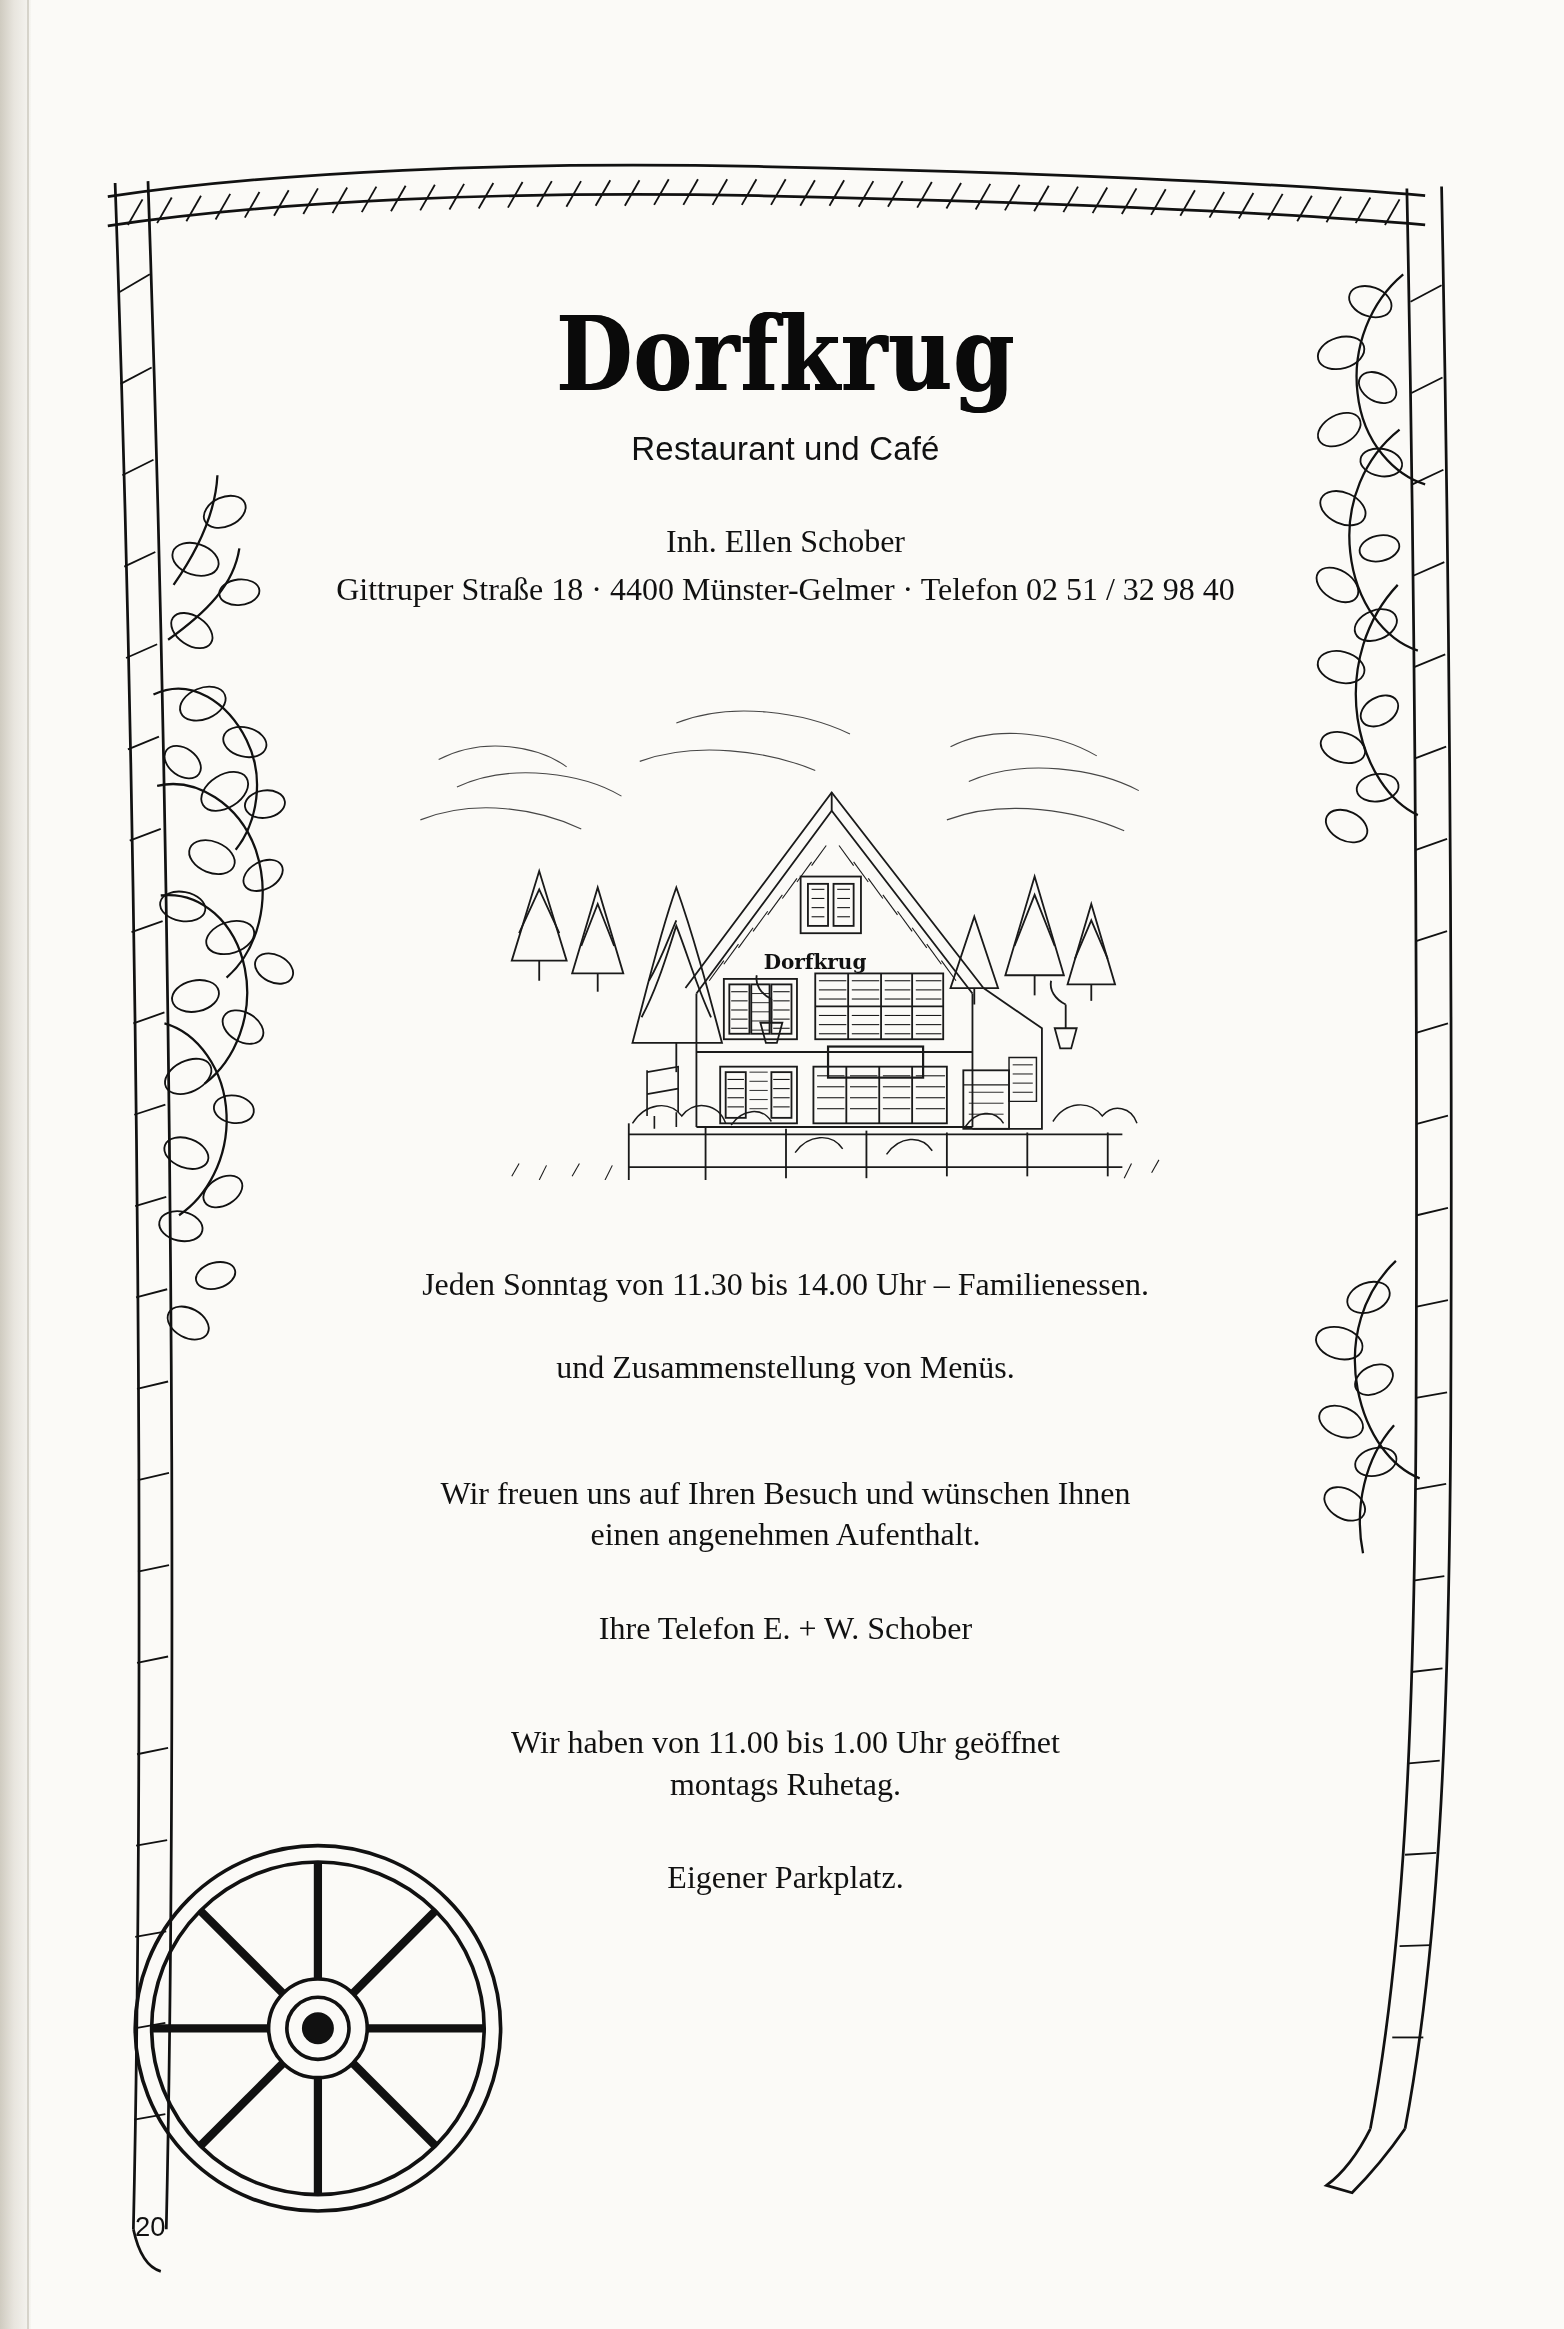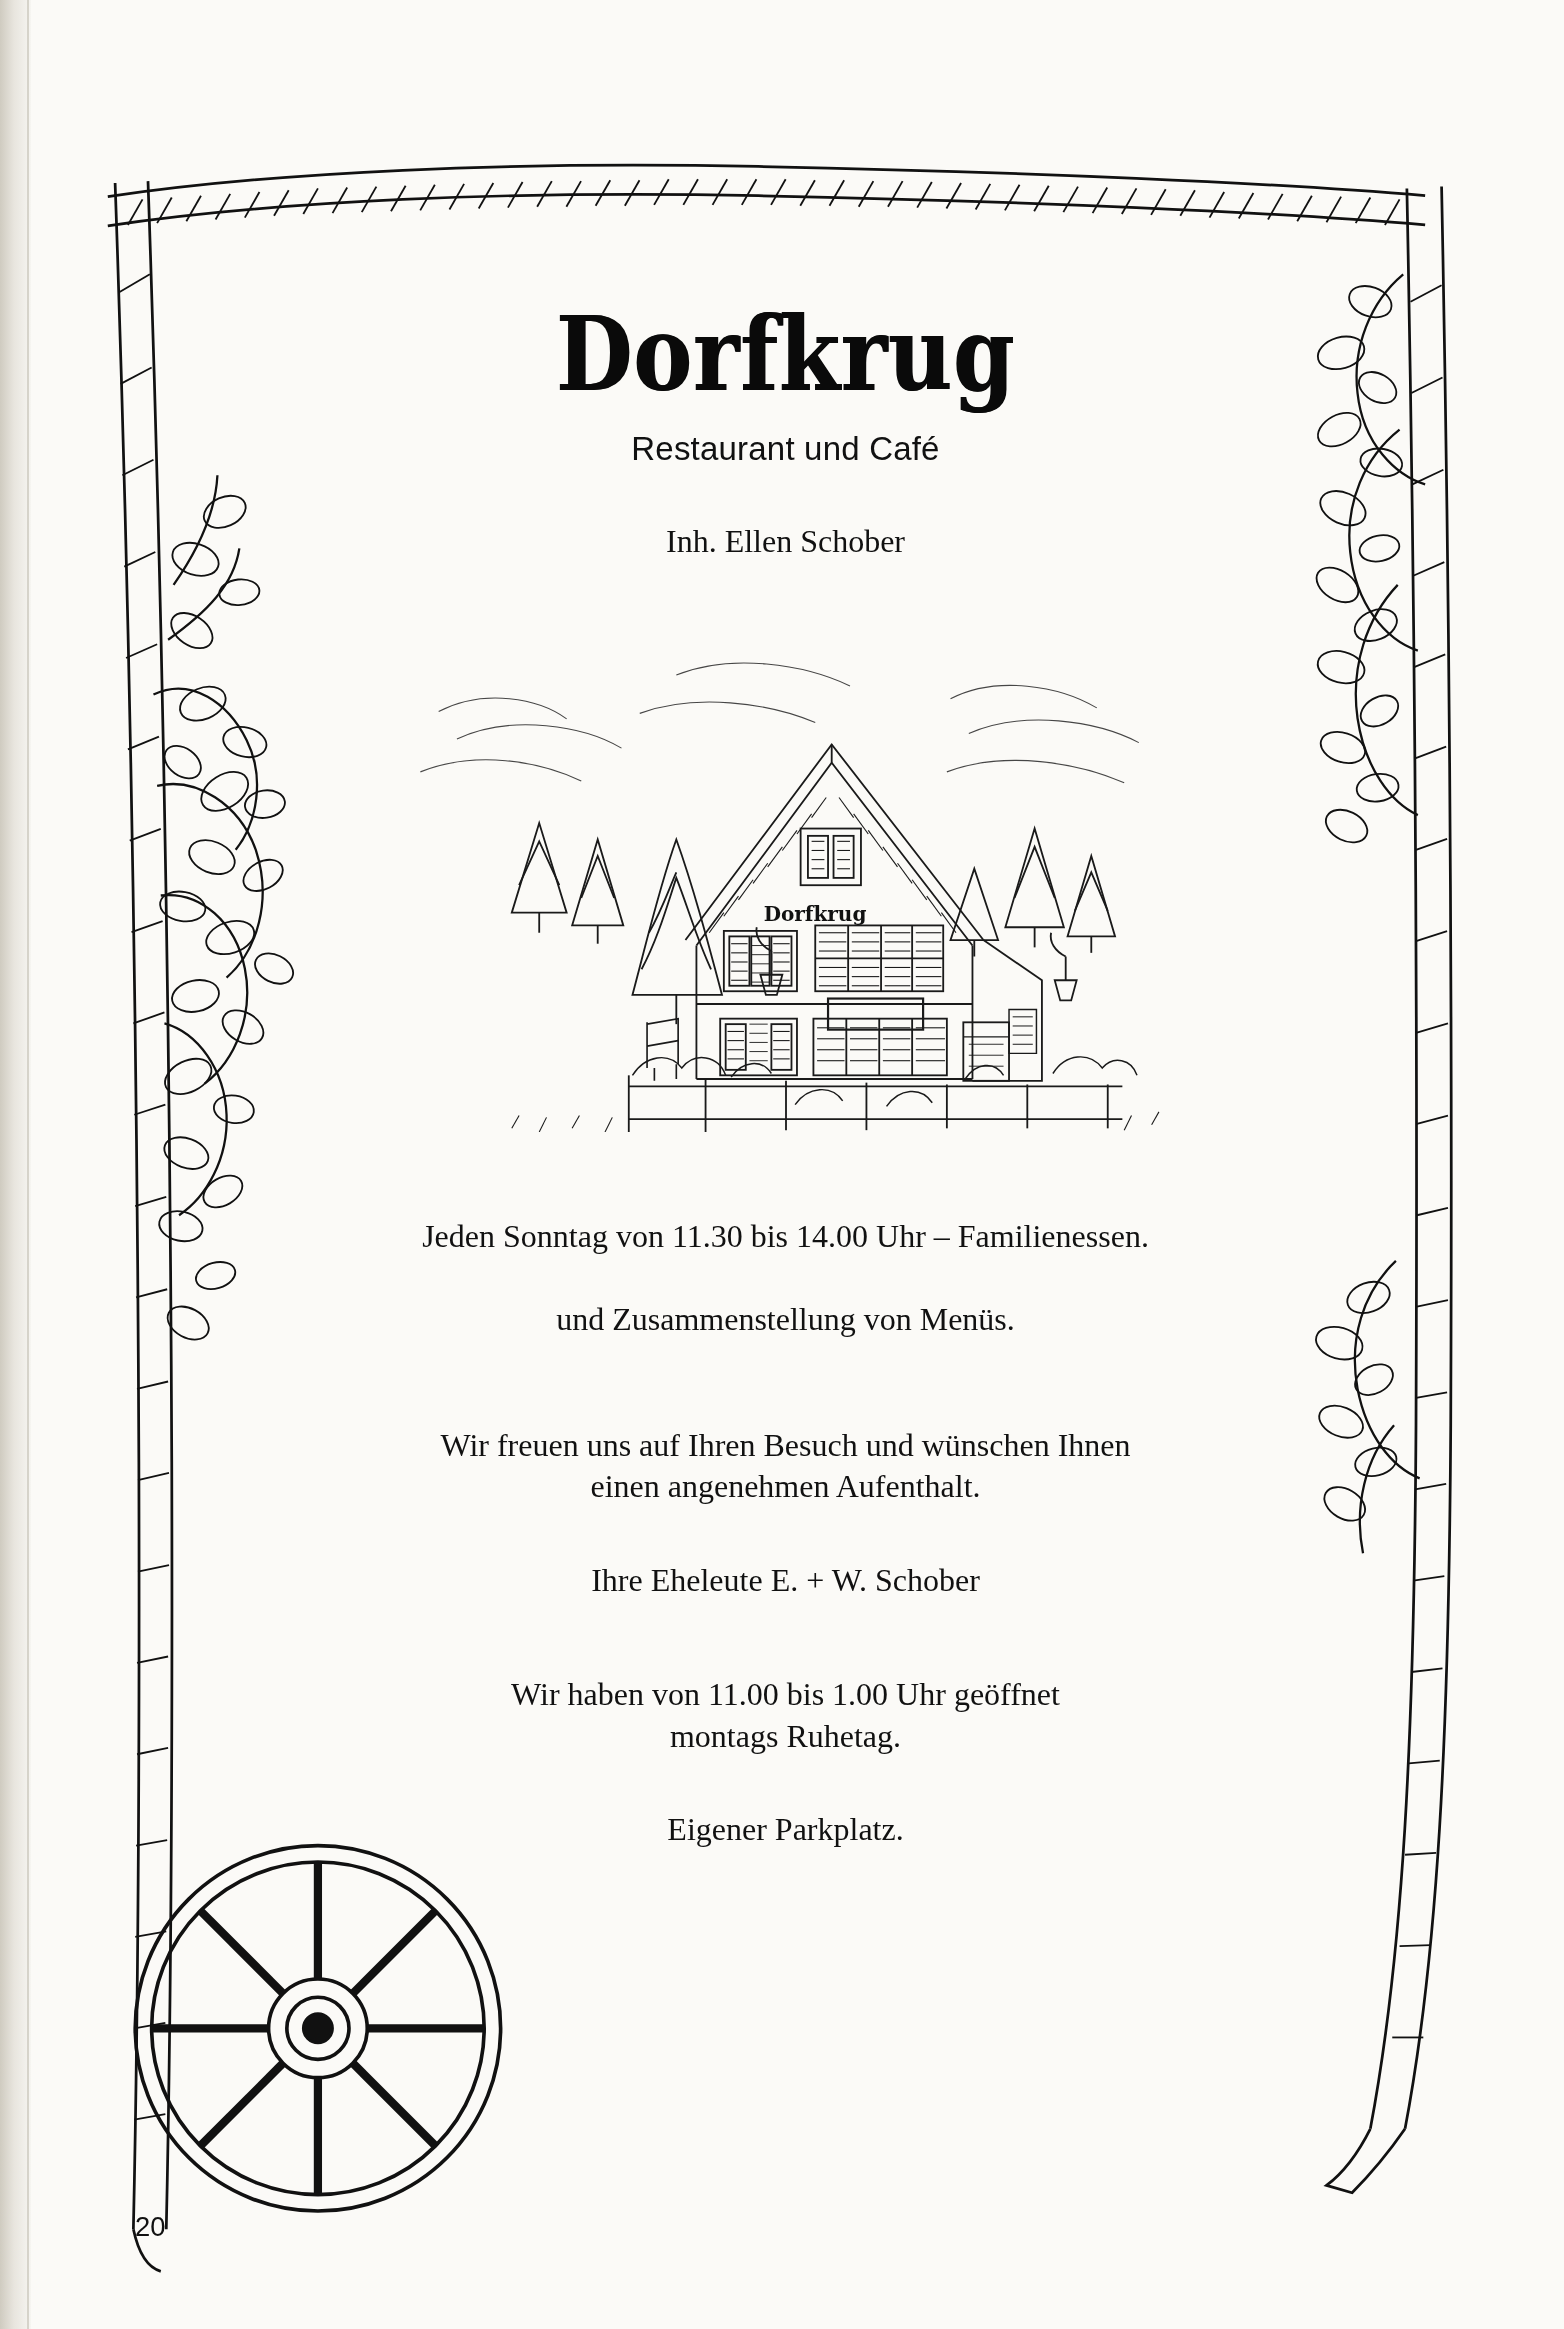--- a/index.html
+++ b/index.html
@@ -333,20 +333,21 @@
     </g>
   </svg>
 
   <div class="content">
 
     <div class="logo">Dorfkrug</div>
 
     <div class="subtitle">Restaurant und Café</div>
 
     <div class="owner">Inh. Ellen Schober</div>
+    <div class="address">Gittruper Straße 18  ·  4400 Münster-Gelmer  ·  Telefon 02 51 / 32 98 40</div>
 
     <div class="illustration">
       <svg viewBox="0 0 840 570" width="768" height="521">
         <g fill="none" stroke="#1a1a1a" stroke-width="2">
 
           <g stroke-width="1.2" opacity=".8">
             <path d="M40 110 C 90 84, 150 96, 180 118"></path>
             <path d="M60 140 C 120 112, 200 126, 240 150"></path>
             <path d="M20 176 C 80 152, 150 164, 196 186"></path>
             <path d="M600 96 C 650 70, 720 82, 760 106"></path>
@@ -581,21 +582,21 @@
       <span>Jeden Sonntag von 11.30 bis 14.00 Uhr – Familienessen.</span><br>
       <br>
       <span>und Zusammenstellung von Menüs.</span>
     </div>
 
     <div class="para tight gap-lg">
       <span>Wir freuen uns auf Ihren Besuch und wünschen Ihnen</span><br>
       <span>einen angenehmen Aufenthalt.</span>
     </div>
 
-    <div class="para gap-sm">Ihre Eheleute E. + W. Schober</div>
+    <div class="para gap-sm">Ihre Telefon E. + W. Schober</div>
 
     <div class="para tight gap-md">
       <span>Wir haben von 11.00 bis 1.00 Uhr geöffnet</span><br>
       <span>montags Ruhetag.</span>
     </div>
 
     <div class="para gap-sm">Eigener Parkplatz.</div>
   </div>
 
   <div class="page-number">20</div>

